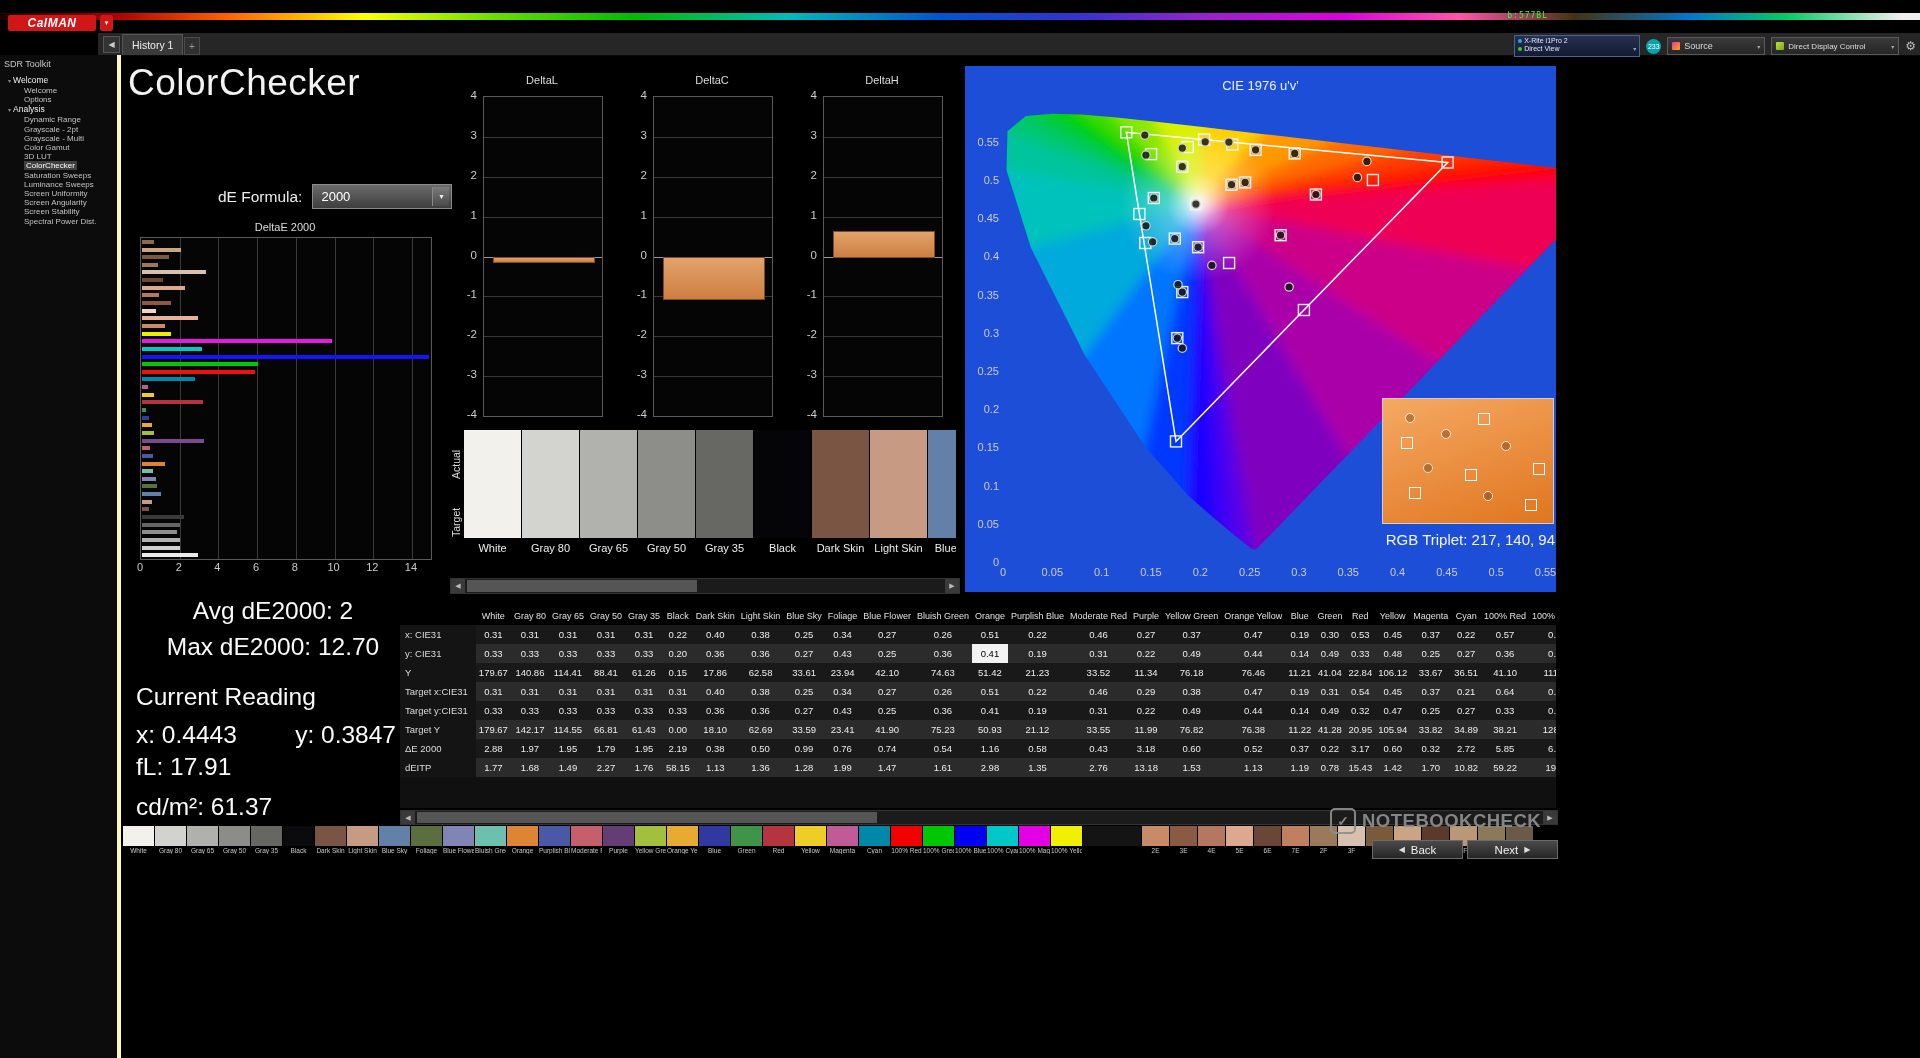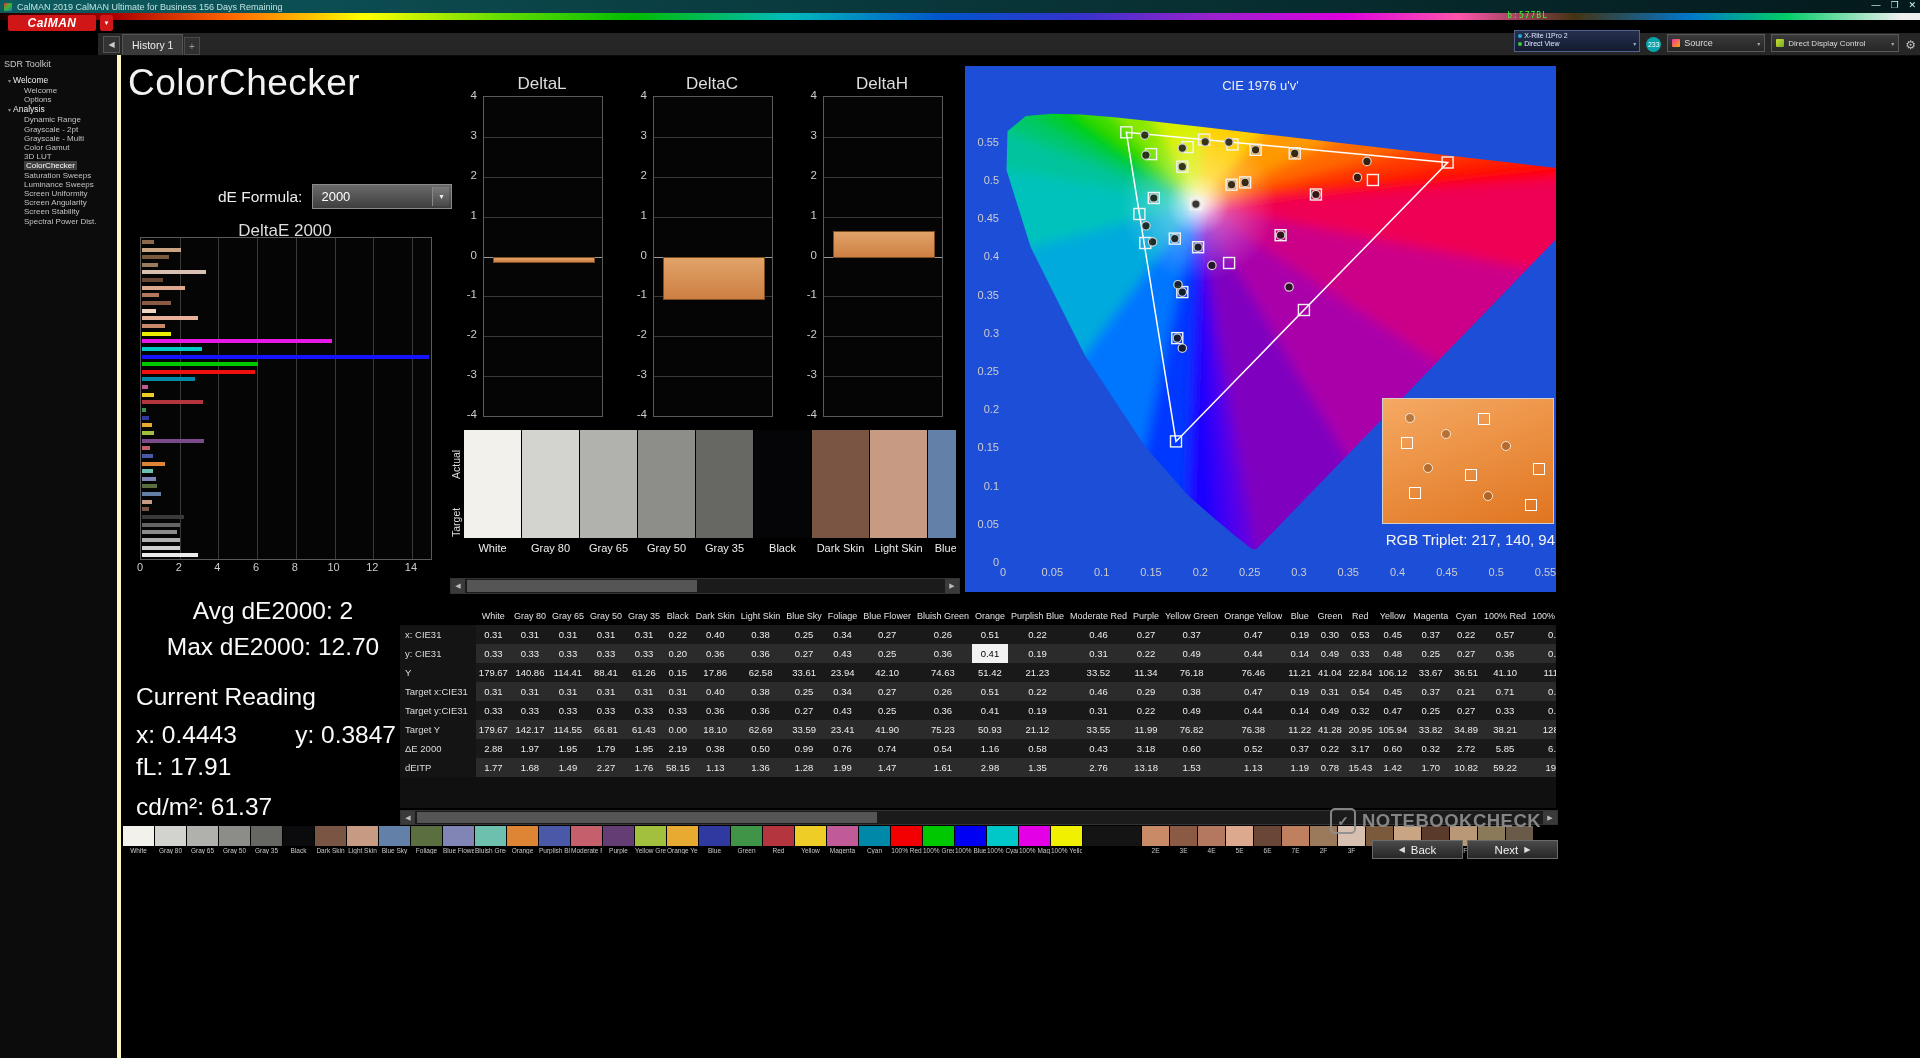--- a/index.html
+++ b/index.html
@@ -23,21 +23,21 @@
   #brand-caret{position:absolute;left:100px;top:15px;width:13px;height:16px;background:#d01616;
     color:#fff;font-size:7px;display:flex;align-items:center;justify-content:center;border-radius:2px;}
   
   #tabbar{position:absolute;left:98px;top:33px;right:0;height:22px;background:#262626;border-bottom:1px solid #0a0a0a;}
   #back-btn{position:absolute;left:5px;top:3px;width:15px;height:15px;background:#333;border:1px solid #555;
     color:#ccc;font-size:8px;display:flex;align-items:center;justify-content:center;}
   #tab1{position:absolute;left:24px;top:1px;height:20px;padding:0 9px;background:#3a3a3a;color:#eee;
     font-size:10.5px;display:flex;align-items:center;border:1px solid #555;border-bottom:none;}
   #tab-plus{position:absolute;left:86px;top:4px;width:14px;height:16px;background:#303030;color:#999;
     font-size:10px;display:flex;align-items:center;justify-content:center;border:1px solid #4a4a4a;}
-  #tb-right{position:absolute;right:4px;top:1px;display:flex;align-items:flex-end;gap:6px;height:18px;}
+  #tb-right{position:absolute;right:4px;top:1px;display:flex;align-items:center;gap:6px;height:24px;}
   #meter{width:118px;height:18px;background:linear-gradient(#25304e,#141b30);border:1px solid #51618d;
     font-size:7px;color:#dfe6ff;padding:1px 3px;line-height:8px;}
   #meter .dot1{display:inline-block;width:4px;height:4px;background:#2ad;border-radius:50%;marg
     in-right:2px;}
   #meter .dot2{display:inline-block;width:4px;height:4px;background:#3c3;border-radius:50%;}
   #meter .car{float:right;color:#9ab;font-size:6px;}
   #badge{width:15px;height:15px;border-radius:50%;background:#0aa3ab;color:#fff;font-size:7px;
     display:flex;align-items:center;justify-content:center;}
   .dd{height:16px;background:linear-gradient(#3a3a3a,#262626);border:1px solid #5a5a5a;display:flex;
     align-items:center;gap:4px;padding:0 4px;font-size:9px;color:#ddd;}
@@ -54,21 +54,21 @@
   
   #page-title{position:absolute;left:128px;top:62px;font-size:37px;color:#f2f2f2;letter-spacing:.5px;}
   #desc{position:absolute;left:155px;top:121px;font-size:15.5px;color:#ececec;line-height:21px;}
   #formula-row{position:absolute;left:218px;top:184px;display:flex;align-items:center;gap:10px;}
   #formula-label{font-size:15.5px;color:#ececec;}
   #formula-select{width:130px;height:23px;background:linear-gradient(#6a6a6a,#3e3e3e);border:1px solid #8a8a8a;
     display:flex;align-items:center;font-size:13px;color:#fff;padding-left:8px;position:relative;}
   #formula-select .car{position:absolute;right:2px;top:2px;bottom:2px;width:16px;background:linear-gradient(#7a7a7a,#4a4a4a);
     display:flex;align-items:center;justify-content:center;font-size:8px;color:#eee;border-left:1px solid #888;}
   
-  .ctitle{position:absolute;font-size:17px;color:#ddd;text-align:center;}
+  .ctitle{position:absolute;font-size:11px;color:#ddd;text-align:center;}
   .plot{position:absolute;background:#050505;border:1px solid #5a5a5a;overflow:hidden;}
   .gl-v{position:absolute;top:0;bottom:0;width:1px;background:#3a3a3a;}
   .gl-h{position:absolute;left:0;right:0;height:1px;background:#383838;}
   .gl-h.zero{background:#999;}
   .bar-h{position:absolute;height:4px;}
   .xl{position:absolute;font-size:11px;color:#ccc;width:24px;text-align:center;}
   .yl{position:absolute;font-size:11.5px;color:#ccc;width:20px;text-align:right;}
   .obar{position:absolute;left:9px;width:100px;background:linear-gradient(#e2a369,#cd7f42);border:1px solid #7d4e20;}
   
   #compare{position:absolute;left:450px;top:428px;width:508px;height:148px;background:#000;}
@@ -118,29 +118,20 @@
     gap:6px;z-index:5;opacity:.92;}
   #wm-logo{width:22px;height:22px;border:2.5px solid #8f8f8f;border-radius:5px;color:#8f8f8f;font-weight:bold;
     font-size:14px;display:flex;align-items:center;justify-content:center;}
   #wm-text{font-size:18.5px;font-weight:bold;color:#8f8f8f;letter-spacing:.5px;}
 </style>
 </head>
 <body>
 
 <div id="app">
 
-  <div id="titlebar">
-    <span id="tb-ico"></span>
-    <span>CalMAN 2019 CalMAN Ultimate for Business 156 Days Remaining</span>
-    <span class="winbtns">
-      <span>—</span>
-      <span>❐</span>
-      <span>✕</span>
-    </span>
-  </div>
   <div id="rainbow"></div>
   <div id="overlay-text">b:577BL</div>
   <div id="brand">
       <span>CalMAN</span>
     </div>
   <div id="brand-caret">▾</div>
 
   <div id="tabbar">
     <div id="back-btn">◀</div>
     <div id="tab1">History 1</div>
@@ -662,21 +653,21 @@
             <td>0.46</td>
             <td>0.29</td>
             <td>0.38</td>
             <td>0.47</td>
             <td>0.19</td>
             <td>0.31</td>
             <td>0.54</td>
             <td>0.45</td>
             <td>0.37</td>
             <td>0.21</td>
-            <td>0.71</td>
+            <td>0.64</td>
             <td>0.30</td>
           </tr>
           <tr>
             <td class="rl">Target y:CIE31</td>
             <td>0.33</td>
             <td>0.33</td>
             <td>0.33</td>
             <td>0.33</td>
             <td>0.33</td>
             <td>0.33</td>

